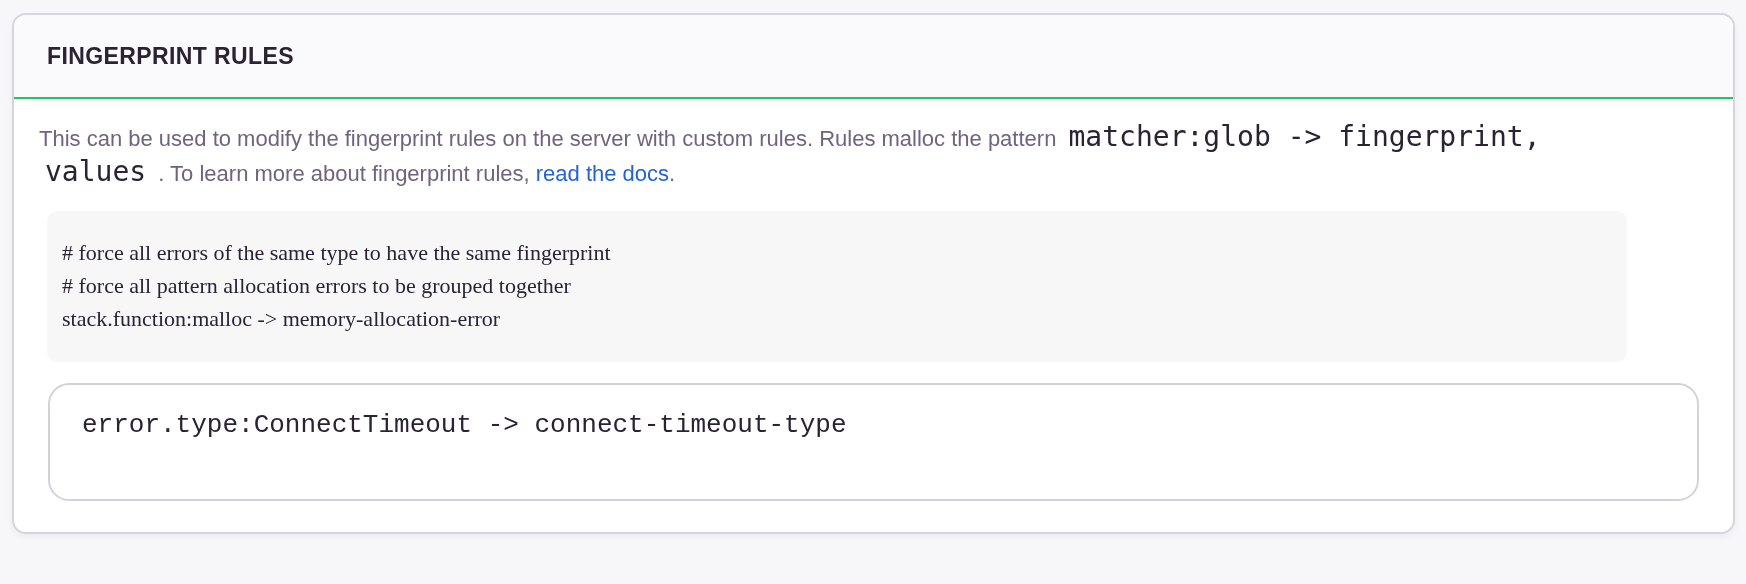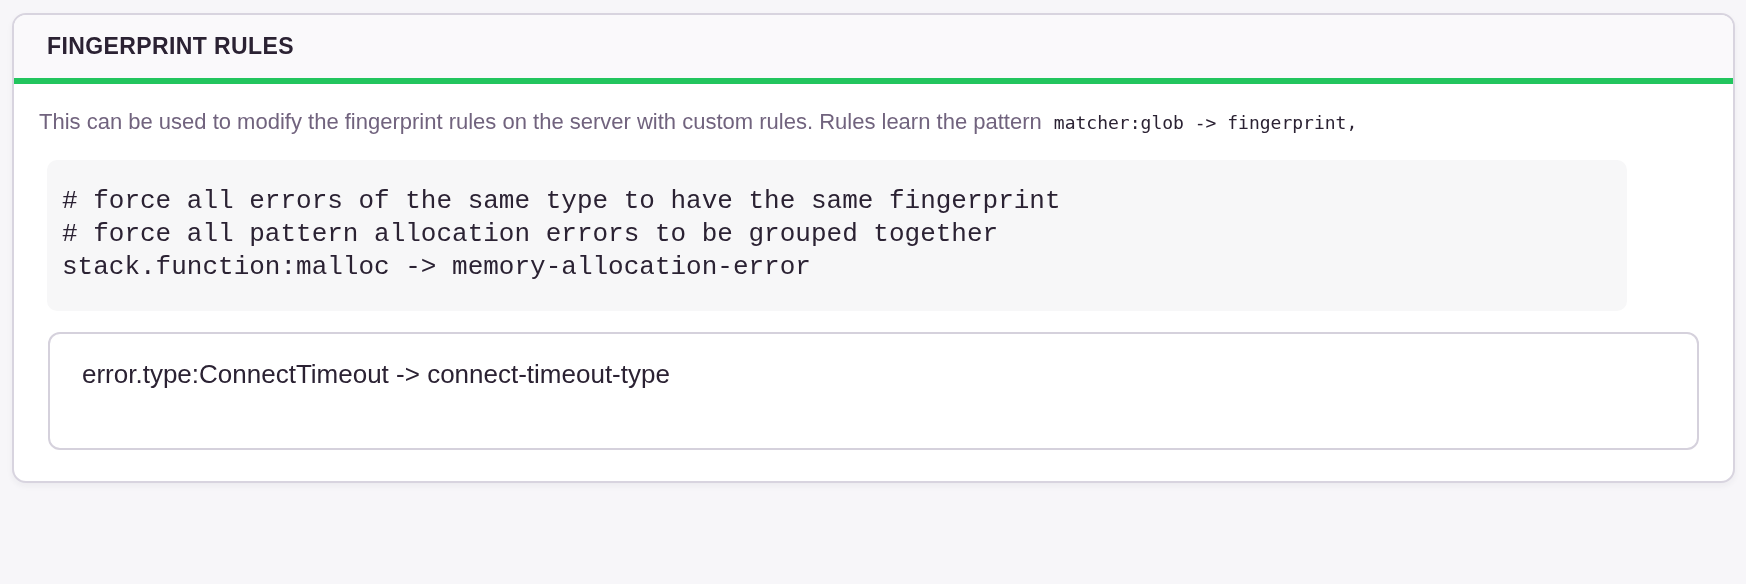--- a/index.html
+++ b/index.html
@@ -15,23 +15,23 @@
     position: absolute;
     left: 12px; top: 13px;
     width: 1723px;
     background: #ffffff;
     border: 2px solid #d8d4df;
     border-radius: 14px;
     box-shadow: 0 3px 6px rgba(43, 34, 51, 0.05);
   }
 
   .panel-header {
-    height: 69px;
+    height: 84px;
     background: #faf9fb;
-    border-bottom: 6px solid #22c55e;
+    border-bottom: 2px solid #22c55e;
     border-radius: 12px 12px 0 0;
     display: flex;
     align-items: center;
     padding: 0 33px;
   }
   .panel-title {
     font-size: 23px;
     font-weight: bold;
     letter-spacing: 0.4px;
     color: #2b2233;
@@ -42,54 +42,54 @@
   }
 
   .description {
     font-size: 22px;
     line-height: 33px;
     color: #71637e;
   }
   .desc-line { white-space: nowrap; }
   .inline-code {
     font-family: "DejaVu Sans Mono", monospace;
-    font-size: 18px;
+    font-size: 28px;
     color: #2b2233;
     padding: 0 6px;
   }
   .docs-link {
     color: #2562d4;
     text-decoration: none;
     cursor: pointer;
   }
 
   .code-example {
     margin: 21px 0 0 8px;
     width: 1580px;
     background: #f7f7f8;
     border-radius: 10px;
     padding: 25px 20px 27px 15px;
-    font-family: Liberation Mono, monospace;
-    font-size: 26px;
+    font-family: Liberation Serif, serif;
+    font-size: 22px;
     line-height: 33px;
     color: #2b2233;
     white-space: nowrap;
     overflow: hidden;
   }
 
   .rules-textarea {
     display: block;
     margin: 21px 0 0 9px;
     width: 1651px;
     height: 118px;
     background: #ffffff;
     border: 2px solid #d5d1dc;
-    border-radius: 12px;
+    border-radius: 21px;
     padding: 24px 30px 20px 32px;
-    font-family: Liberation Sans, sans-serif;
+    font-family: Liberation Mono, monospace;
     font-size: 26px;
     line-height: 33px;
     color: #2b2233;
     resize: none;
     outline: none;
     white-space: pre;
     overflow: hidden;
   }
 </style>
 </head>
@@ -99,22 +99,27 @@
   <div class="panel">
 
     <div class="panel-header">
       <span class="panel-title">FINGERPRINT RULES</span>
     </div>
 
     <div class="panel-body">
 
       <div class="description">
         <div class="desc-line">
-          <span>This can be used to modify the fingerprint rules on the server with custom rules. Rules learn the pattern</span>
+          <span>This can be used to modify the fingerprint rules on the server with custom rules. Rules malloc the pattern</span>
           <span class="inline-code">matcher:glob -&gt; fingerprint,</span>
+        </div>
+        <div class="desc-line">
+          <span class="inline-code">values</span>
+          <span>. To learn more about fingerprint rules,</span>
+          <a class="docs-link">read the docs</a><span>.</span>
         </div>
       </div>
 
       <div class="code-example">
         <div class="code-line"># force all errors of the same type to have the same fingerprint</div>
         <div class="code-line"># force all pattern allocation errors to be grouped together</div>
         <div class="code-line">stack.function:malloc -&gt; memory-allocation-error</div>
       </div>
 
       <textarea class="rules-textarea" spellcheck="false" style="">error.type:ConnectTimeout -&gt; connect-timeout-type</textarea>

